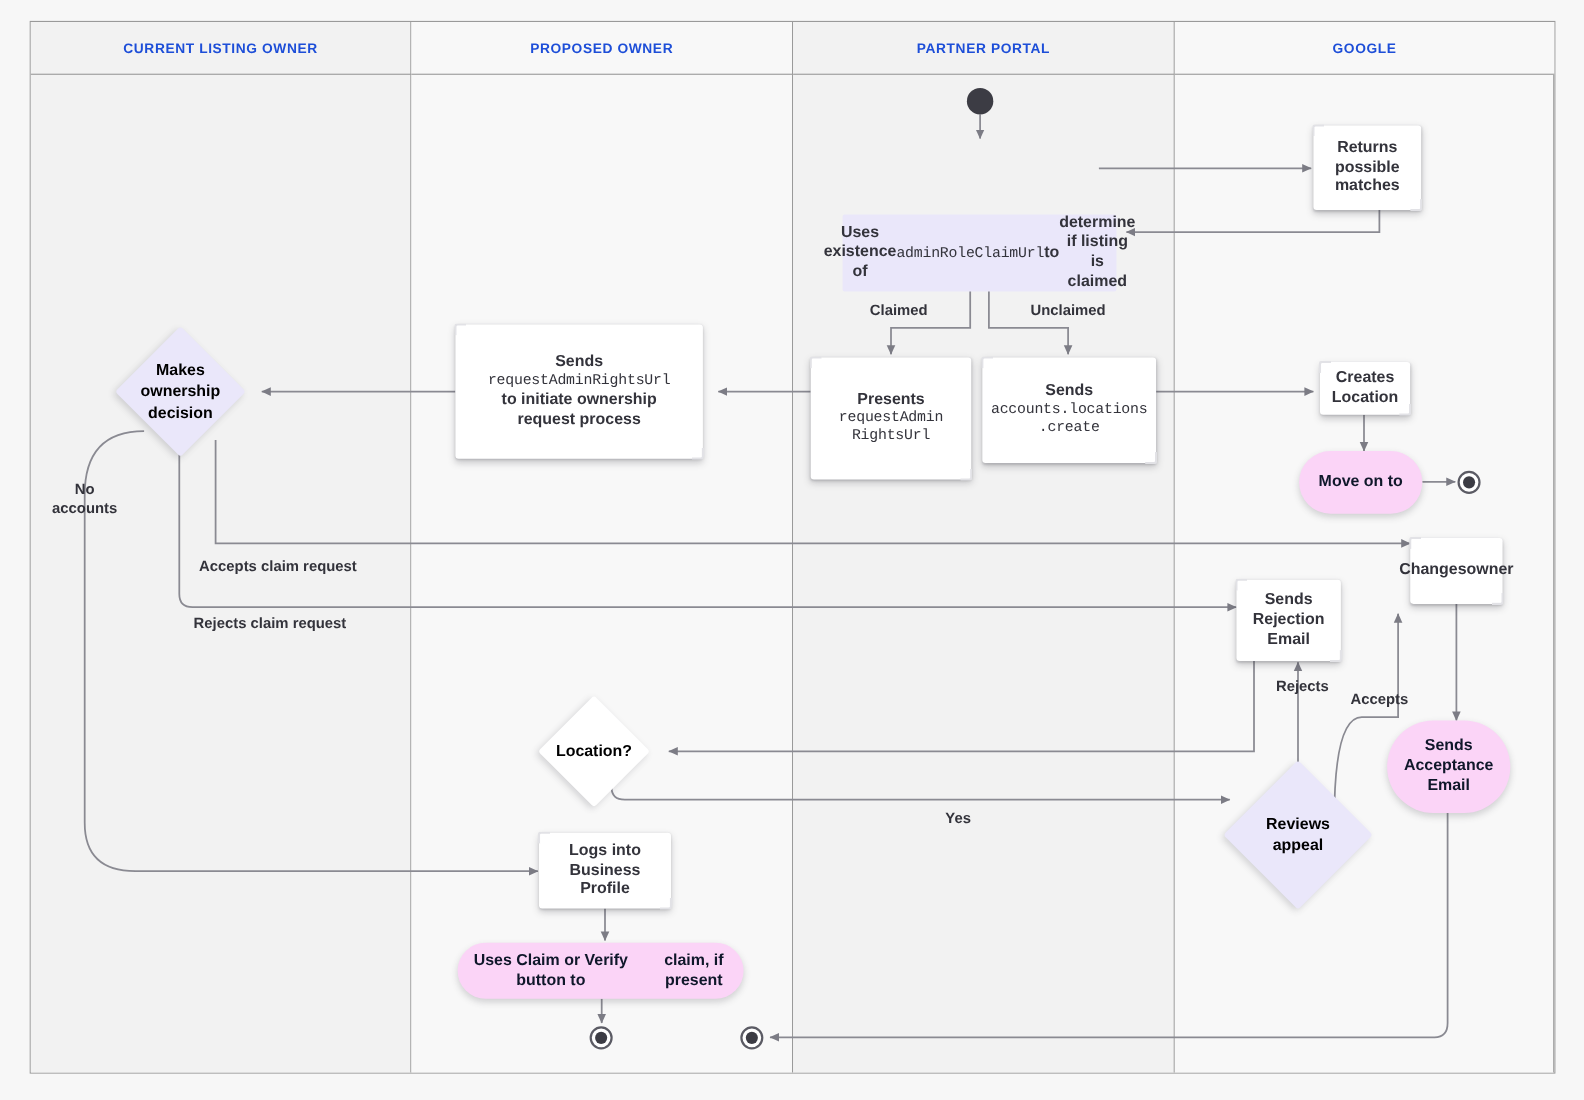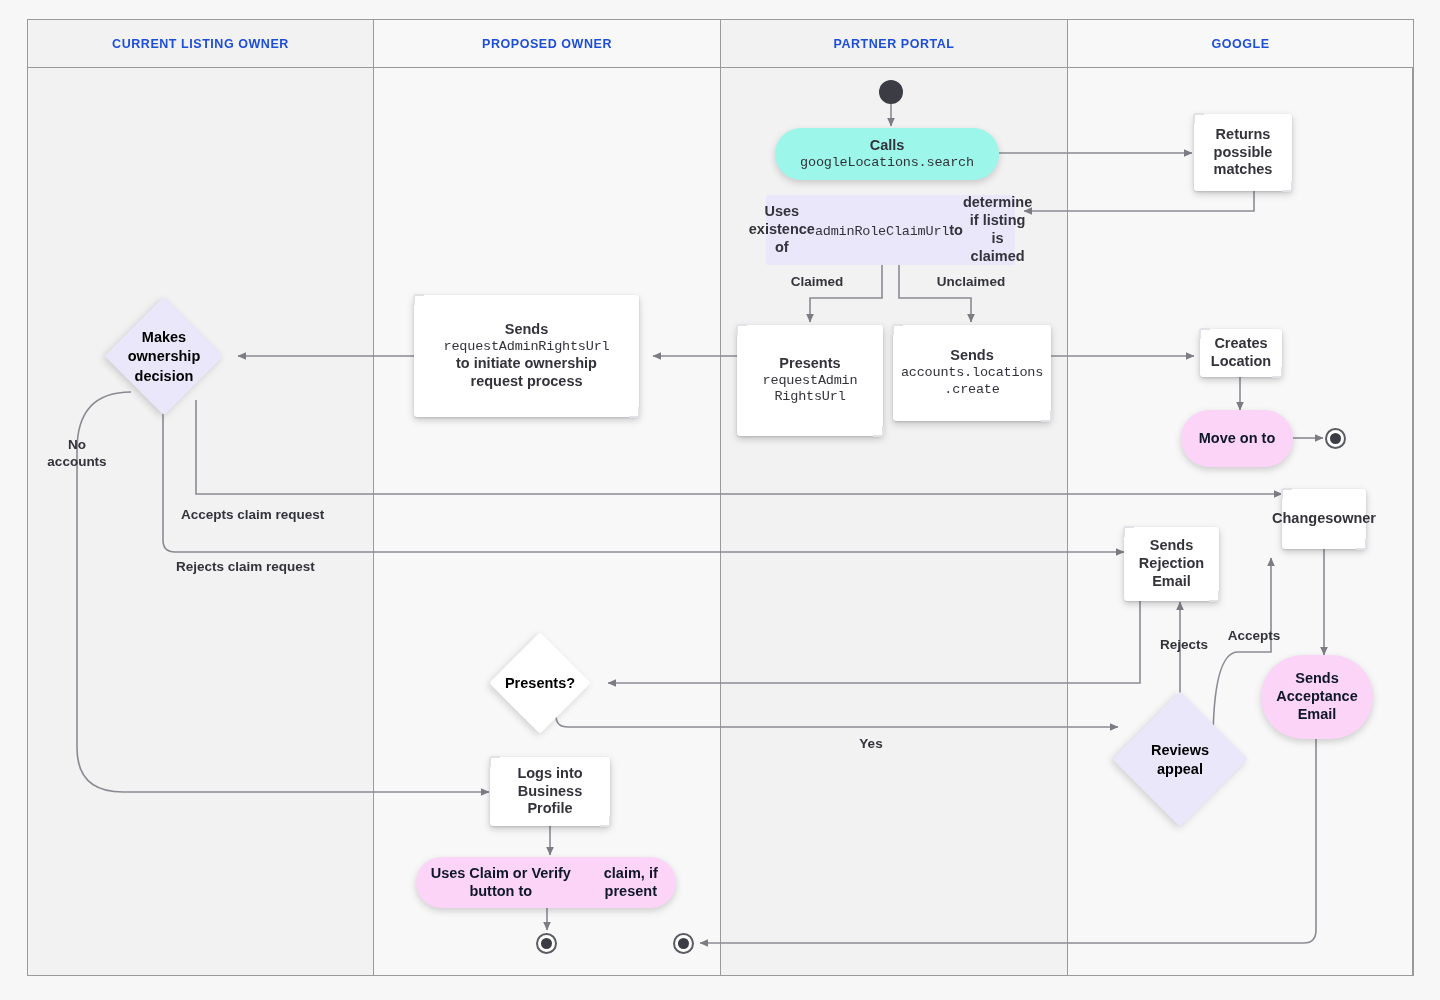--- a/index.html
+++ b/index.html
@@ -140,24 +140,20 @@
       <path d="M1316,739 L1316,930 Q1316,943 1304,943 L700,943"></path>
 
       <path d="M550,826 L550,855"></path>
 
       <path d="M547,908 L547,930"></path>
     </g>
   </svg>
 
   <div class="start-dot" style="left:879px;top:80px;"></div>
 
-  <div class="node pill pill-cyan" style="left:775px;top:128px;width:224px;height:52px;flex-direction:column;">
-    <span class="ln b">Calls</span>
-    <span class="ln mono">googleLocations.search</span>
-  </div>
 
   <div class="node rect" style="left:1194px;top:114px;width:98px;height:77px;flex-direction:column;">
     <span class="ln b">Returns</span>
     <span class="ln b">possible</span>
     <span class="ln b">matches</span>
   </div>
 
   <div class="node box-lav" style="left:766px;top:195px;width:249px;height:70px;flex-direction:row;">
     <span class="ln b">Uses existence of</span>
     <span class="ln"><span class="mono">adminRoleClaimUrl</span><span class="b">to</span></span>
@@ -218,21 +214,21 @@
 
   <div class="node pill pill-pink" style="left:1261px;top:655px;width:112px;height:84px;flex-direction:column;">
     <span class="ln b">Sends</span>
     <span class="ln b">Acceptance</span>
     <span class="ln b">Email</span>
   </div>
 
   <div class="diamond" style="left:504px;top:647px;width:72px;height:72px;">
     <span class="dshape wht"></span>
     <span class="dlabel">
-      <span class="ln b">Presents?</span>
+      <span class="ln b">Location?</span>
     </span>
   </div>
 
   <div class="diamond" style="left:1132px;top:711px;width:96px;height:96px;">
     <span class="dshape lav"></span>
     <span class="dlabel">
       <span class="ln b">Reviews</span>
       <span class="ln b">appeal</span>
     </span>
   </div>
@@ -259,18 +255,18 @@
   <div class="elabel" style="left:923px;top:274px;width:96px;">Unclaimed</div>
 
   <div class="elabel" style="left:30px;top:437px;width:94px;">
     <span>No</span><br>
     <span>accounts</span>
   </div>
 
   <div class="elabel" style="left:181px;top:507px;width:180px;text-align:left;">Accepts claim request</div>
   <div class="elabel" style="left:176px;top:559px;width:190px;text-align:left;">Rejects claim request</div>
 
-  <div class="elabel" style="left:1151px;top:637px;width:66px;">Rejects</div>
+  <div class="elabel" style="left:1151px;top:616px;width:66px;">Rejects</div>
   <div class="elabel" style="left:1218px;top:628px;width:72px;">Accepts</div>
 
   <div class="elabel" style="left:850px;top:736px;width:42px;">Yes</div>
 
 </div>
 
 </body></html>

